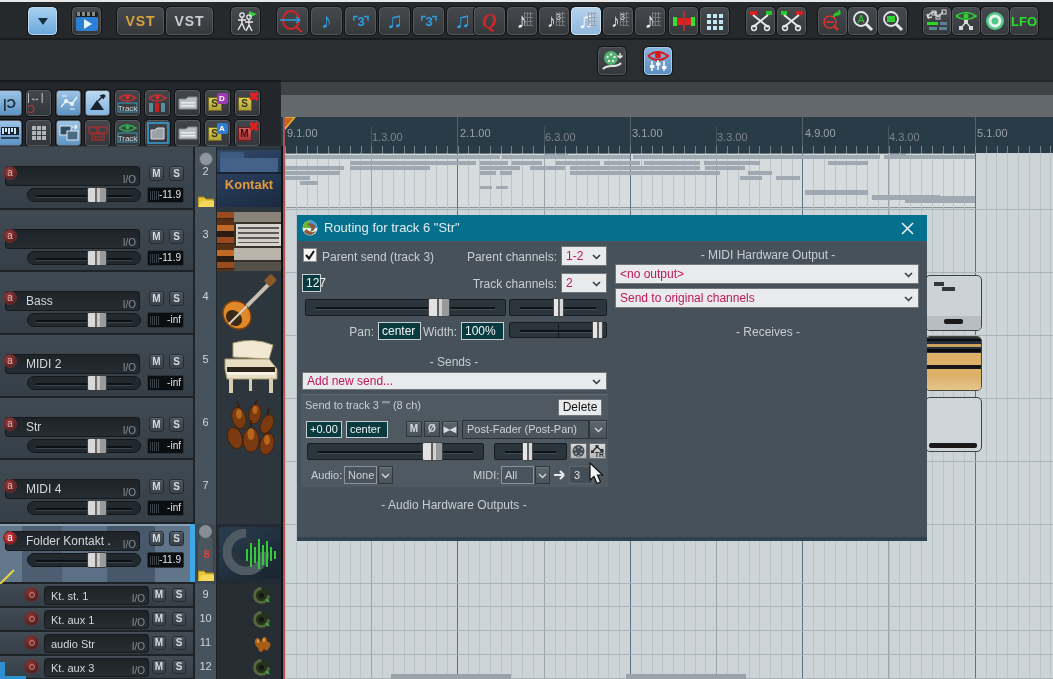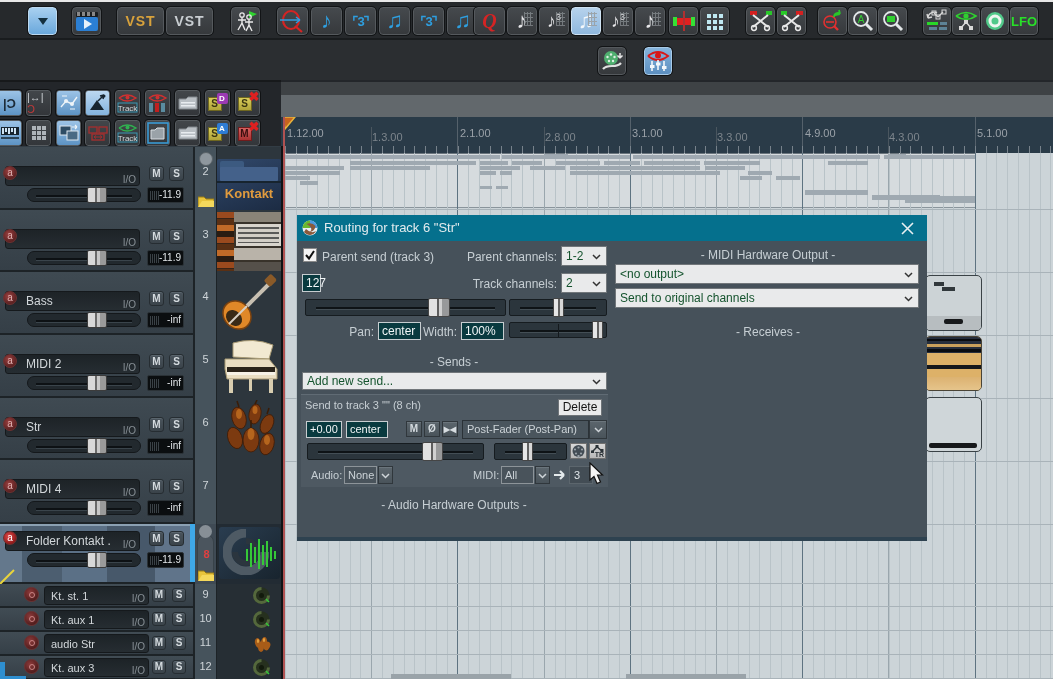--- a/index.html
+++ b/index.html
@@ -24,21 +24,21 @@
 .abtn{position:absolute;left:3px;top:19px;width:14px;height:14px;border-radius:50%;background:radial-gradient(circle at 40% 35%,#9b4040,#5d2222 70%);border:1px solid #6e3030;color:#e0b6b6;font-size:10px;line-height:12px;text-align:center;}
 .ms{position:absolute;top:19px;width:15px;height:15px;background:linear-gradient(#4a545c,#3a434a);border:1px solid #262d32;box-shadow:inset 0 1px 0 #5a656d;border-radius:3px;color:#d4dade;font-size:10px;font-weight:bold;text-align:center;line-height:13px;}
 .fad{position:absolute;left:27px;top:41px;width:114px;height:14px;background:#22292e;border:1px solid #14181b;border-radius:7px;}
 .fad:before{content:"";position:absolute;left:8px;right:8px;top:6px;height:2px;background:#0d1114;border-bottom:1px solid #3a444b;}
 .fh{position:absolute;top:-2px;width:20px;height:16px;background:linear-gradient(90deg,#d8d8d8 0 7px,#6a6a6a 7px 9px,#c8c8c8 9px 12px,#9a9a9a 12px 20px);border:1px solid #3c3c3c;border-radius:2px;}
 .vol{position:absolute;left:147px;top:40px;width:37px;height:16px;background:#0b0e10;border:1px solid #2b3237;border-radius:2px;color:#e2e6e9;font-size:10px;text-align:right;line-height:14px;padding-right:2px;}
 .vol:before{content:"";position:absolute;left:2px;top:3px;width:10px;height:9px;background:repeating-linear-gradient(90deg,#3a4146 0 1px,transparent 1px 2px);}
 .numc{position:absolute;left:193px;top:0;width:23px;bottom:-2px;background:#46535c;border-left:2px solid #1d2327;color:#cfd5d9;font-size:11px;text-align:center;}
 .iconc{position:absolute;left:216px;top:0;width:65px;bottom:-2px;background:#2d363d;border-left:1px solid #1d2327;overflow:hidden;}
 
-.combo{position:absolute;background:#e9eaeb;border:1px solid #71767a;color:#14532d;font-size:12px;line-height:18px;padding-left:4px;white-space:nowrap;overflow:hidden;}
+.combo{position:absolute;background:#e9eaeb;border:1px solid #71767a;color:#be185d;font-size:12px;line-height:18px;padding-left:4px;white-space:nowrap;overflow:hidden;}
 .chev{position:absolute;right:5px;width:9px;height:6px;}
 .chev svg,.abs svg{display:block;}
 .sbtn svg{display:inline-block;vertical-align:middle;}
 .tealbox{position:absolute;background:#093a3f;border:1px solid #c7cdd0;color:#f2f6f7;font-size:12px;line-height:16px;padding-left:3px;white-space:nowrap;}
 .dlab{position:absolute;color:#c6ced3;font-size:12px;white-space:nowrap;}
 .dfad{position:absolute;background:#2b353c;border:1px solid #161c20;border-radius:2px;}
 .dfad:before{content:"";position:absolute;left:10px;right:10px;top:7px;height:2px;background:#0e1316;border-bottom:1px solid #434e55;}
 .dfh{position:absolute;top:-2px;width:22px;height:19px;background:linear-gradient(90deg,#e2e2e2 0 8px,#5e5e5e 8px 10px,#d0d0d0 10px 13px,#98999a 13px 22px);border:1px solid #454545;border-radius:2px;}
 .dfh2{position:absolute;top:-2px;width:11px;height:19px;background:linear-gradient(90deg,#e6e6e6 0 4px,#606060 4px 6px,#d8d8d8 6px 11px);border:1px solid #454545;border-radius:1px;}
 .sbtn{position:absolute;width:16px;height:16px;background:linear-gradient(#5c666d,#49535a);border:1px solid #30373c;box-shadow:inset 0 1px 0 #6b757c;color:#d6dce0;font-size:10px;font-weight:bold;text-align:center;line-height:14px;}
@@ -386,24 +386,24 @@
           <div style="position:absolute;left:0;top:4px;width:14px;height:14px;background:linear-gradient(#d46060,#a83232);border:1px solid #701c1c;color:#3a0f0f;font-size:10px;font-weight:bold;text-align:center;line-height:12px">M</div>
           <span style="position:absolute;right:-2px;top:-4px;color:#e02020;font-size:13px;font-weight:bold">✖</span>
         </div>
       </div>
   </div>
 
   <div class="abs" style="left:281px;top:82px;width:772px;height:13px;background:#3e4245"></div>
   <div class="abs" style="left:281px;top:95px;width:772px;height:22px;background:#62686c"></div>
 
   <div id="ruler" class="abs" style="left:281px;top:117px;width:772px;height:36px;background:#2a3b48;overflow:hidden">
-  <div class="abs" style="left:6px;top:10px;font-size:11px;color:#9aa1a8">1.12.00</div>
+  <div class="abs" style="left:6px;top:10px;font-size:11px;color:#9aa1a8">9.1.00</div>
   <div class="abs" style="left:91px;top:14px;font-size:11px;color:#7d858c">1.3.00</div>
   <div class="abs" style="left:179px;top:10px;font-size:11px;color:#9aa1a8">2.1.00</div>
-  <div class="abs" style="left:264px;top:14px;font-size:11px;color:#7d858c">2.8.00</div>
+  <div class="abs" style="left:264px;top:14px;font-size:11px;color:#7d858c">6.3.00</div>
   <div class="abs" style="left:351px;top:10px;font-size:11px;color:#9aa1a8">3.1.00</div>
   <div class="abs" style="left:436px;top:14px;font-size:11px;color:#7d858c">3.3.00</div>
   <div class="abs" style="left:524px;top:10px;font-size:11px;color:#9aa1a8">4.9.00</div>
   <div class="abs" style="left:608px;top:14px;font-size:11px;color:#7d858c">4.3.00</div>
   <div class="abs" style="left:696px;top:10px;font-size:11px;color:#9aa1a8">5.1.00</div>
   <div class="abs" style="left:176px;top:0;width:1px;height:36px;background:#55616b"></div>
   <div class="abs" style="left:349px;top:0;width:1px;height:36px;background:#55616b"></div>
   <div class="abs" style="left:521px;top:0;width:1px;height:36px;background:#55616b"></div>
   <div class="abs" style="left:694px;top:0;width:1px;height:36px;background:#55616b"></div>
   <div class="abs" style="left:90px;top:10px;width:1px;height:26px;background:#4a565f"></div>
@@ -582,21 +582,21 @@
           <div style="margin-top:18px;color:#cfd5d9;font-weight:normal">2</div>
           <div class="abs" style="left:4px;top:5px;width:14px;height:14px;border-radius:50%;background:#8e979e;border:1px solid #5a6268"></div>
           <div class="abs" style="left:3px;bottom:3px;width:16px;height:12px">
             <svg width="16" height="12">
               <path d="M0 2 L6 2 L8 4 L16 4 L16 12 L0 12 Z" fill="#e8c43c" stroke="#9a7c14"></path>
               <path d="M0 12 L4 6 L16 6 L16 12 Z" fill="#f4d85c"></path>
             </svg>
           </div>
         </div>
   <div class="iconc" style="background:#2d363d">
-          <div class="abs" style="left:0;top:12px;width:64px;height:57px;background:linear-gradient(160deg,#31486a,#1a2940);border-radius:2px">
+          <div class="abs" style="left:0;top:3px;width:64px;height:57px;background:linear-gradient(160deg,#31486a,#1a2940);border-radius:2px">
       <div class="abs" style="left:3px;top:2px;width:24px;height:7px;background:#3c5a80;border-radius:2px 2px 0 0"></div>
       <div class="abs" style="left:3px;top:8px;width:58px;height:14px;background:#44618a;border-radius:1px"></div>
       <div class="abs" style="left:0;top:22px;width:64px;height:2px;background:#17242f"></div>
       <span class="abs" style="left:0;top:27px;width:64px;text-align:center;color:#e09b3e;font-size:13px;font-weight:bold">Kontakt</span>
           </div>
         </div>
 </div>
   <div class="trk" style="top:64px;height:62px;">
   <div class="nbox" style="top:19px">
           <span class="io">I/O</span>

